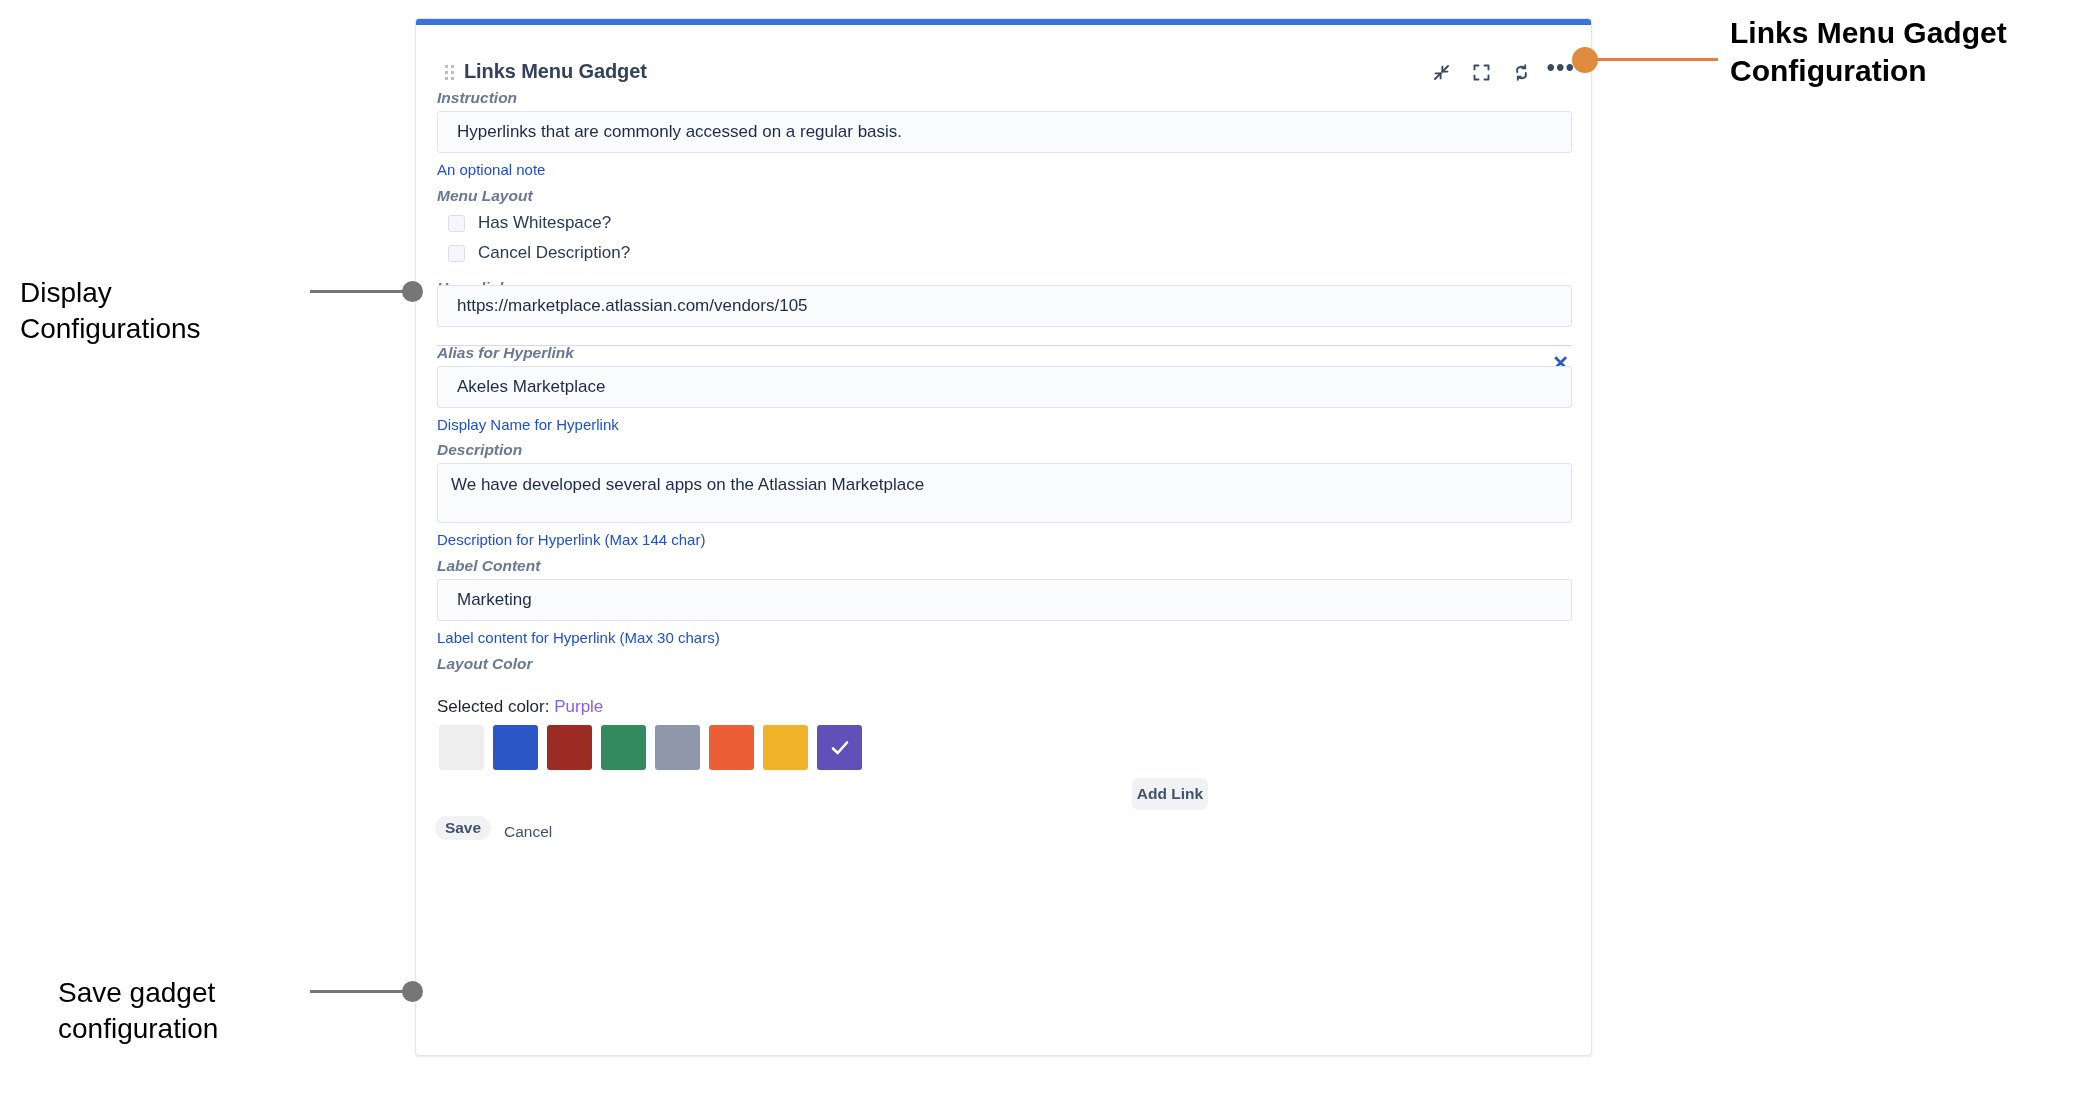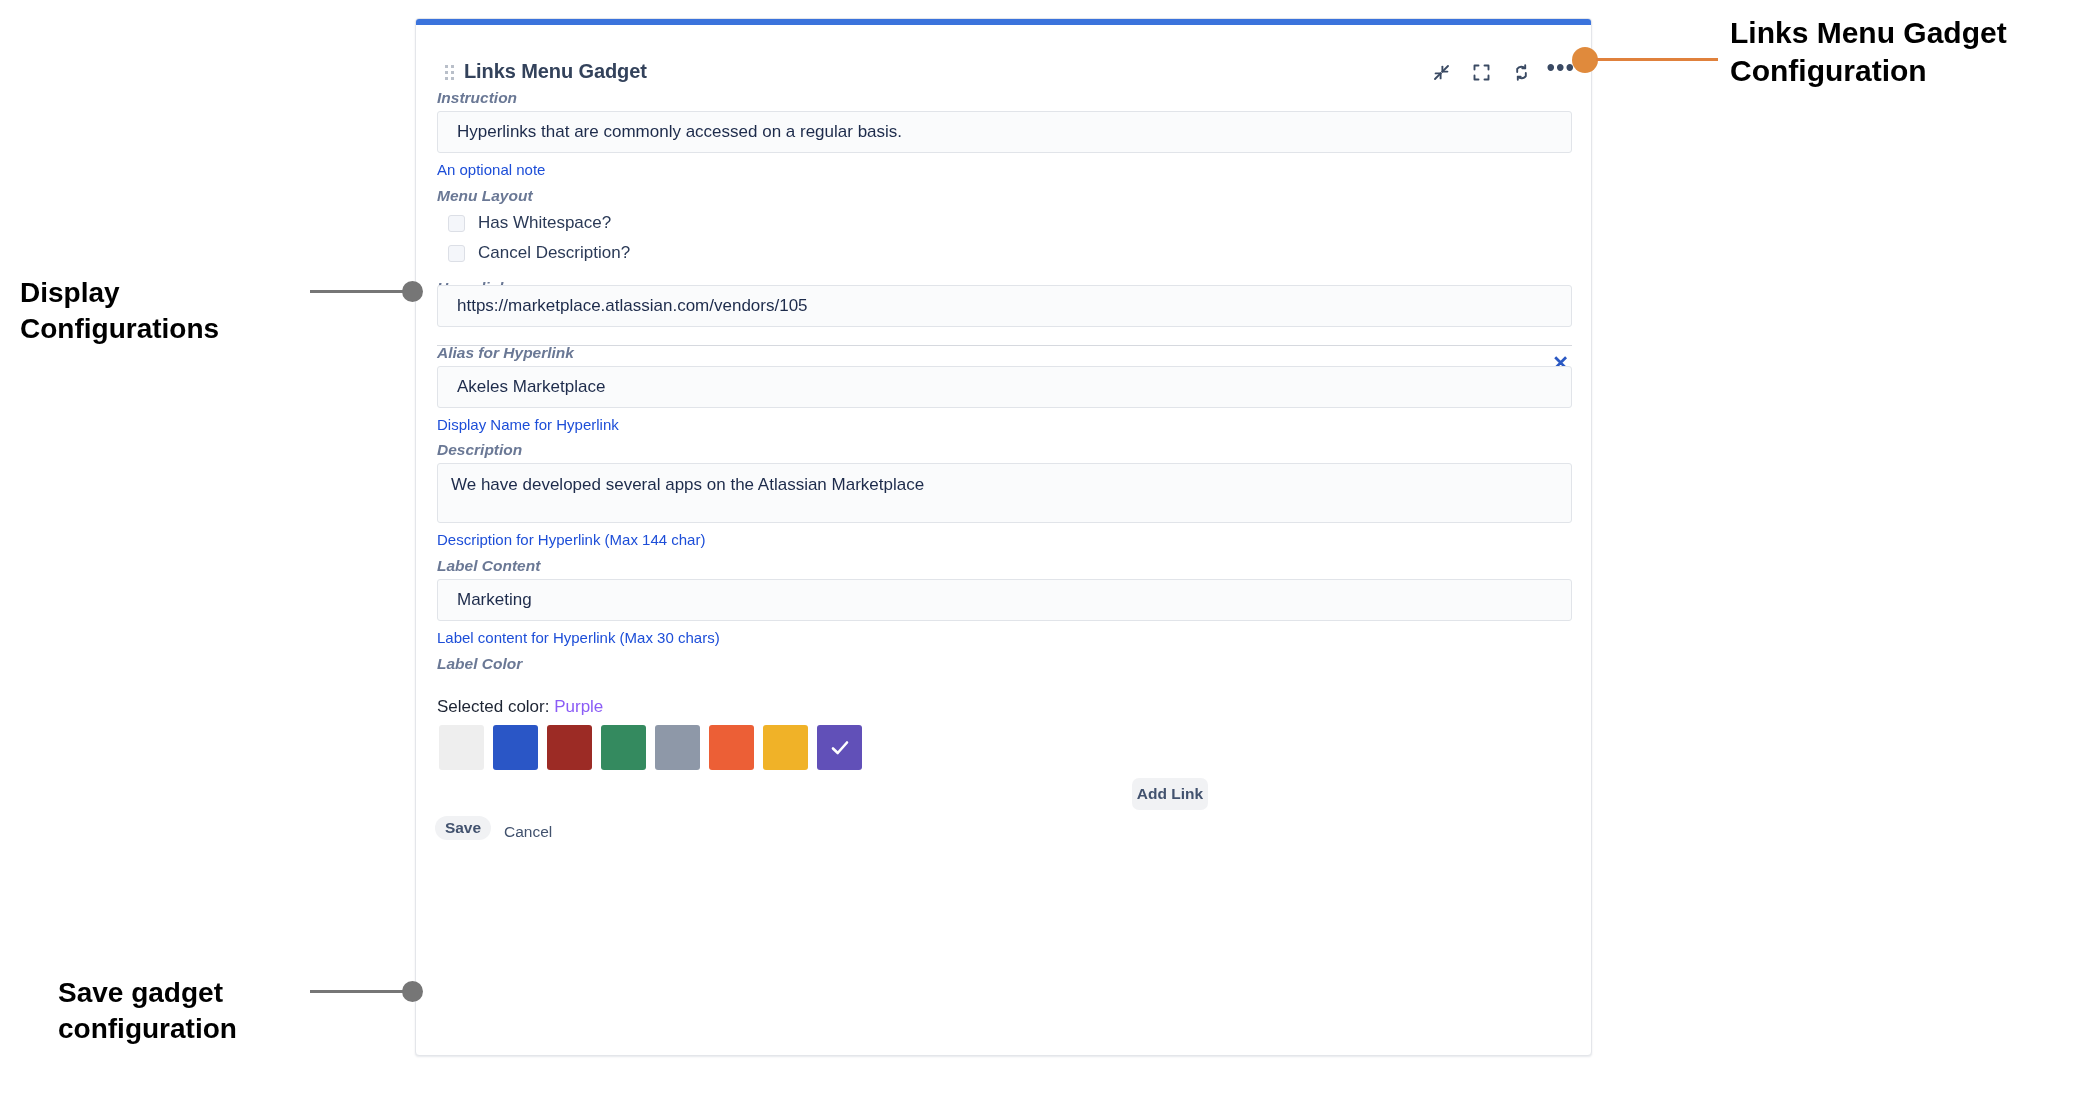--- a/index.html
+++ b/index.html
@@ -221,21 +221,21 @@
   .ann-text {
     position: absolute;
     color: #000000;
     line-height: 1.28;
   }
   .ann-bold {
     font-weight: 700;
     font-size: 30px;
   }
   .ann-reg {
-    font-weight: 700;
+    font-weight: 400;
     font-size: 28px;
   }
   .ann-line { position: absolute; }
   .ann-dot {
     position: absolute;
     border-radius: 50%;
   }
 </style>
 </head>
 <body>
@@ -318,21 +318,21 @@
     <div class="field-help abs" style="top:327px">Display Name for Hyperlink</div>
 
     <div class="field-label abs" style="top:352px">Description</div>
     <textarea class="txtinput" style="top: 374px; height: 60px;">We have developed several apps on the Atlassian Marketplace</textarea>
     <div class="field-help abs" style="top:442px">Description for Hyperlink (Max 144 char)</div>
 
     <div class="field-label abs" style="top:468px">Label Content</div>
     <input class="txtinput single" style="top: 490px;" value="Marketing">
     <div class="field-help abs" style="top:540px">Label content for Hyperlink (Max 30 chars)</div>
 
-    <div class="field-label abs" style="top:566px">Label Color</div>
+    <div class="field-label abs" style="top:566px">Layout Color</div>
 
     <div id="selected-color-line">
       <span>Selected color:</span>
       <span id="selected-color-value">Purple</span>
     </div>
 
     <div id="swatch-row">
         <div class="swatch" style="background: rgb(238, 238, 238);"></div>
         <div class="swatch" style="background: rgb(42, 86, 198);"></div>
         <div class="swatch" style="background: rgb(156, 43, 37);"></div>

